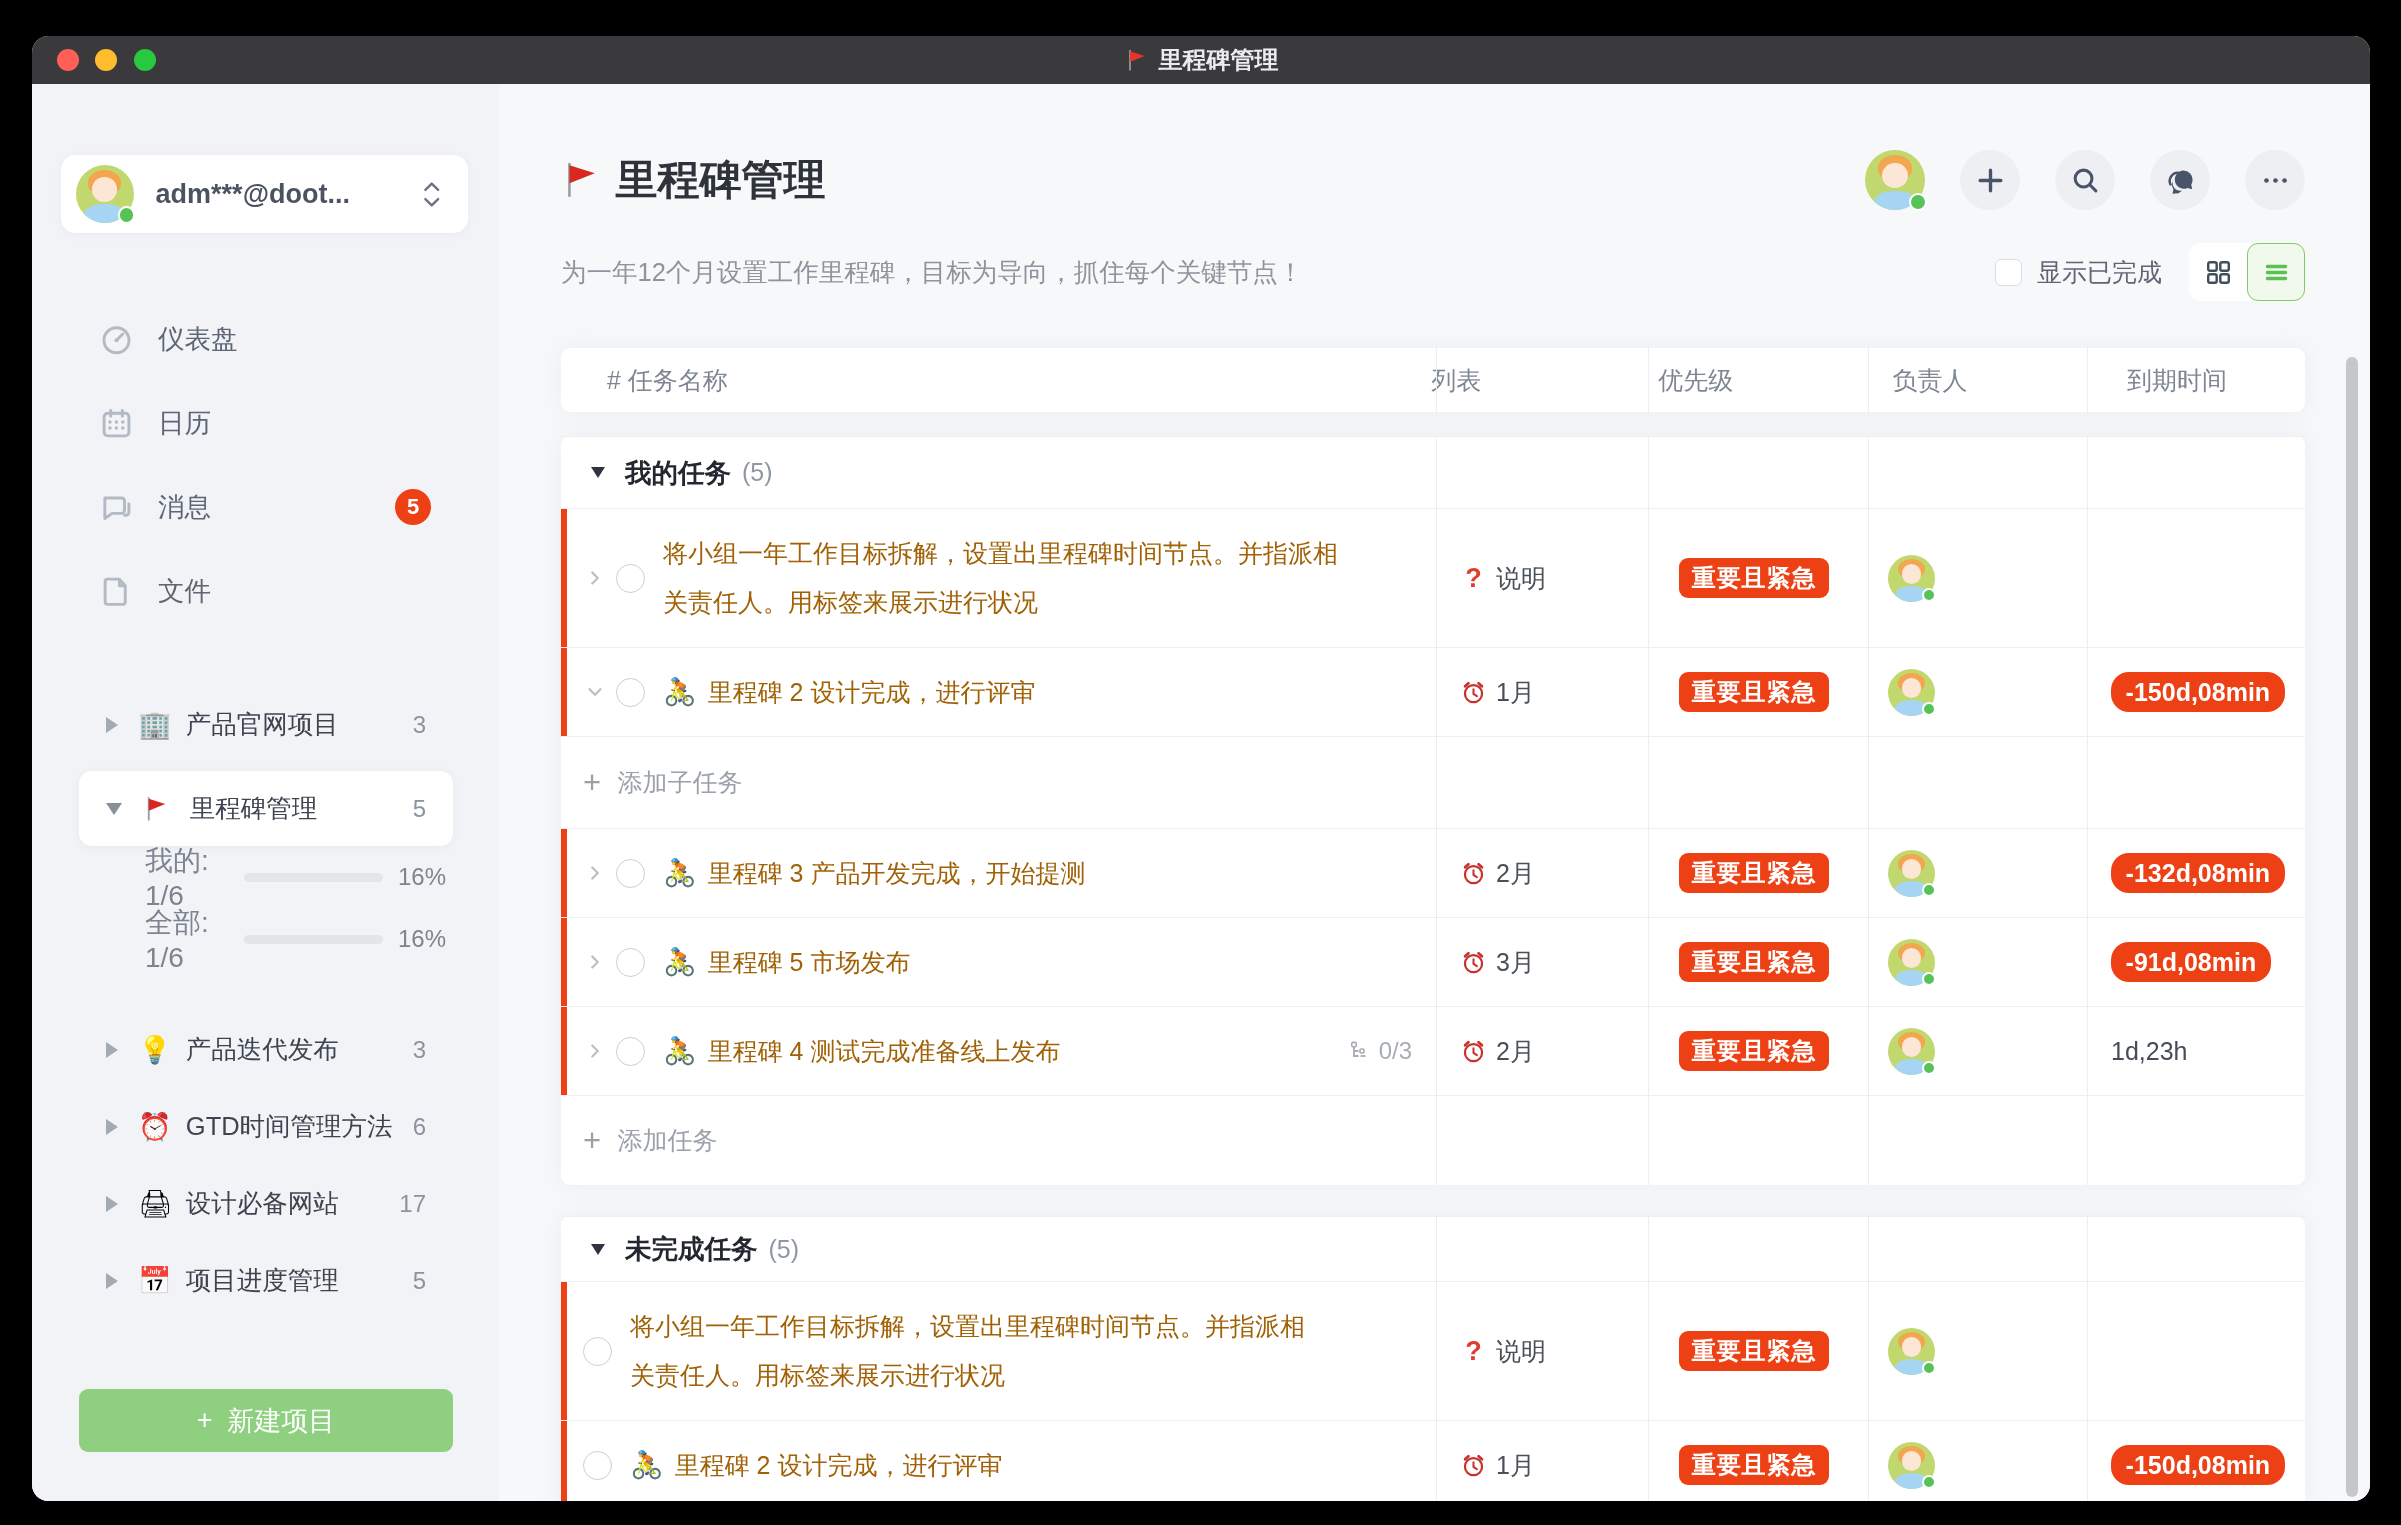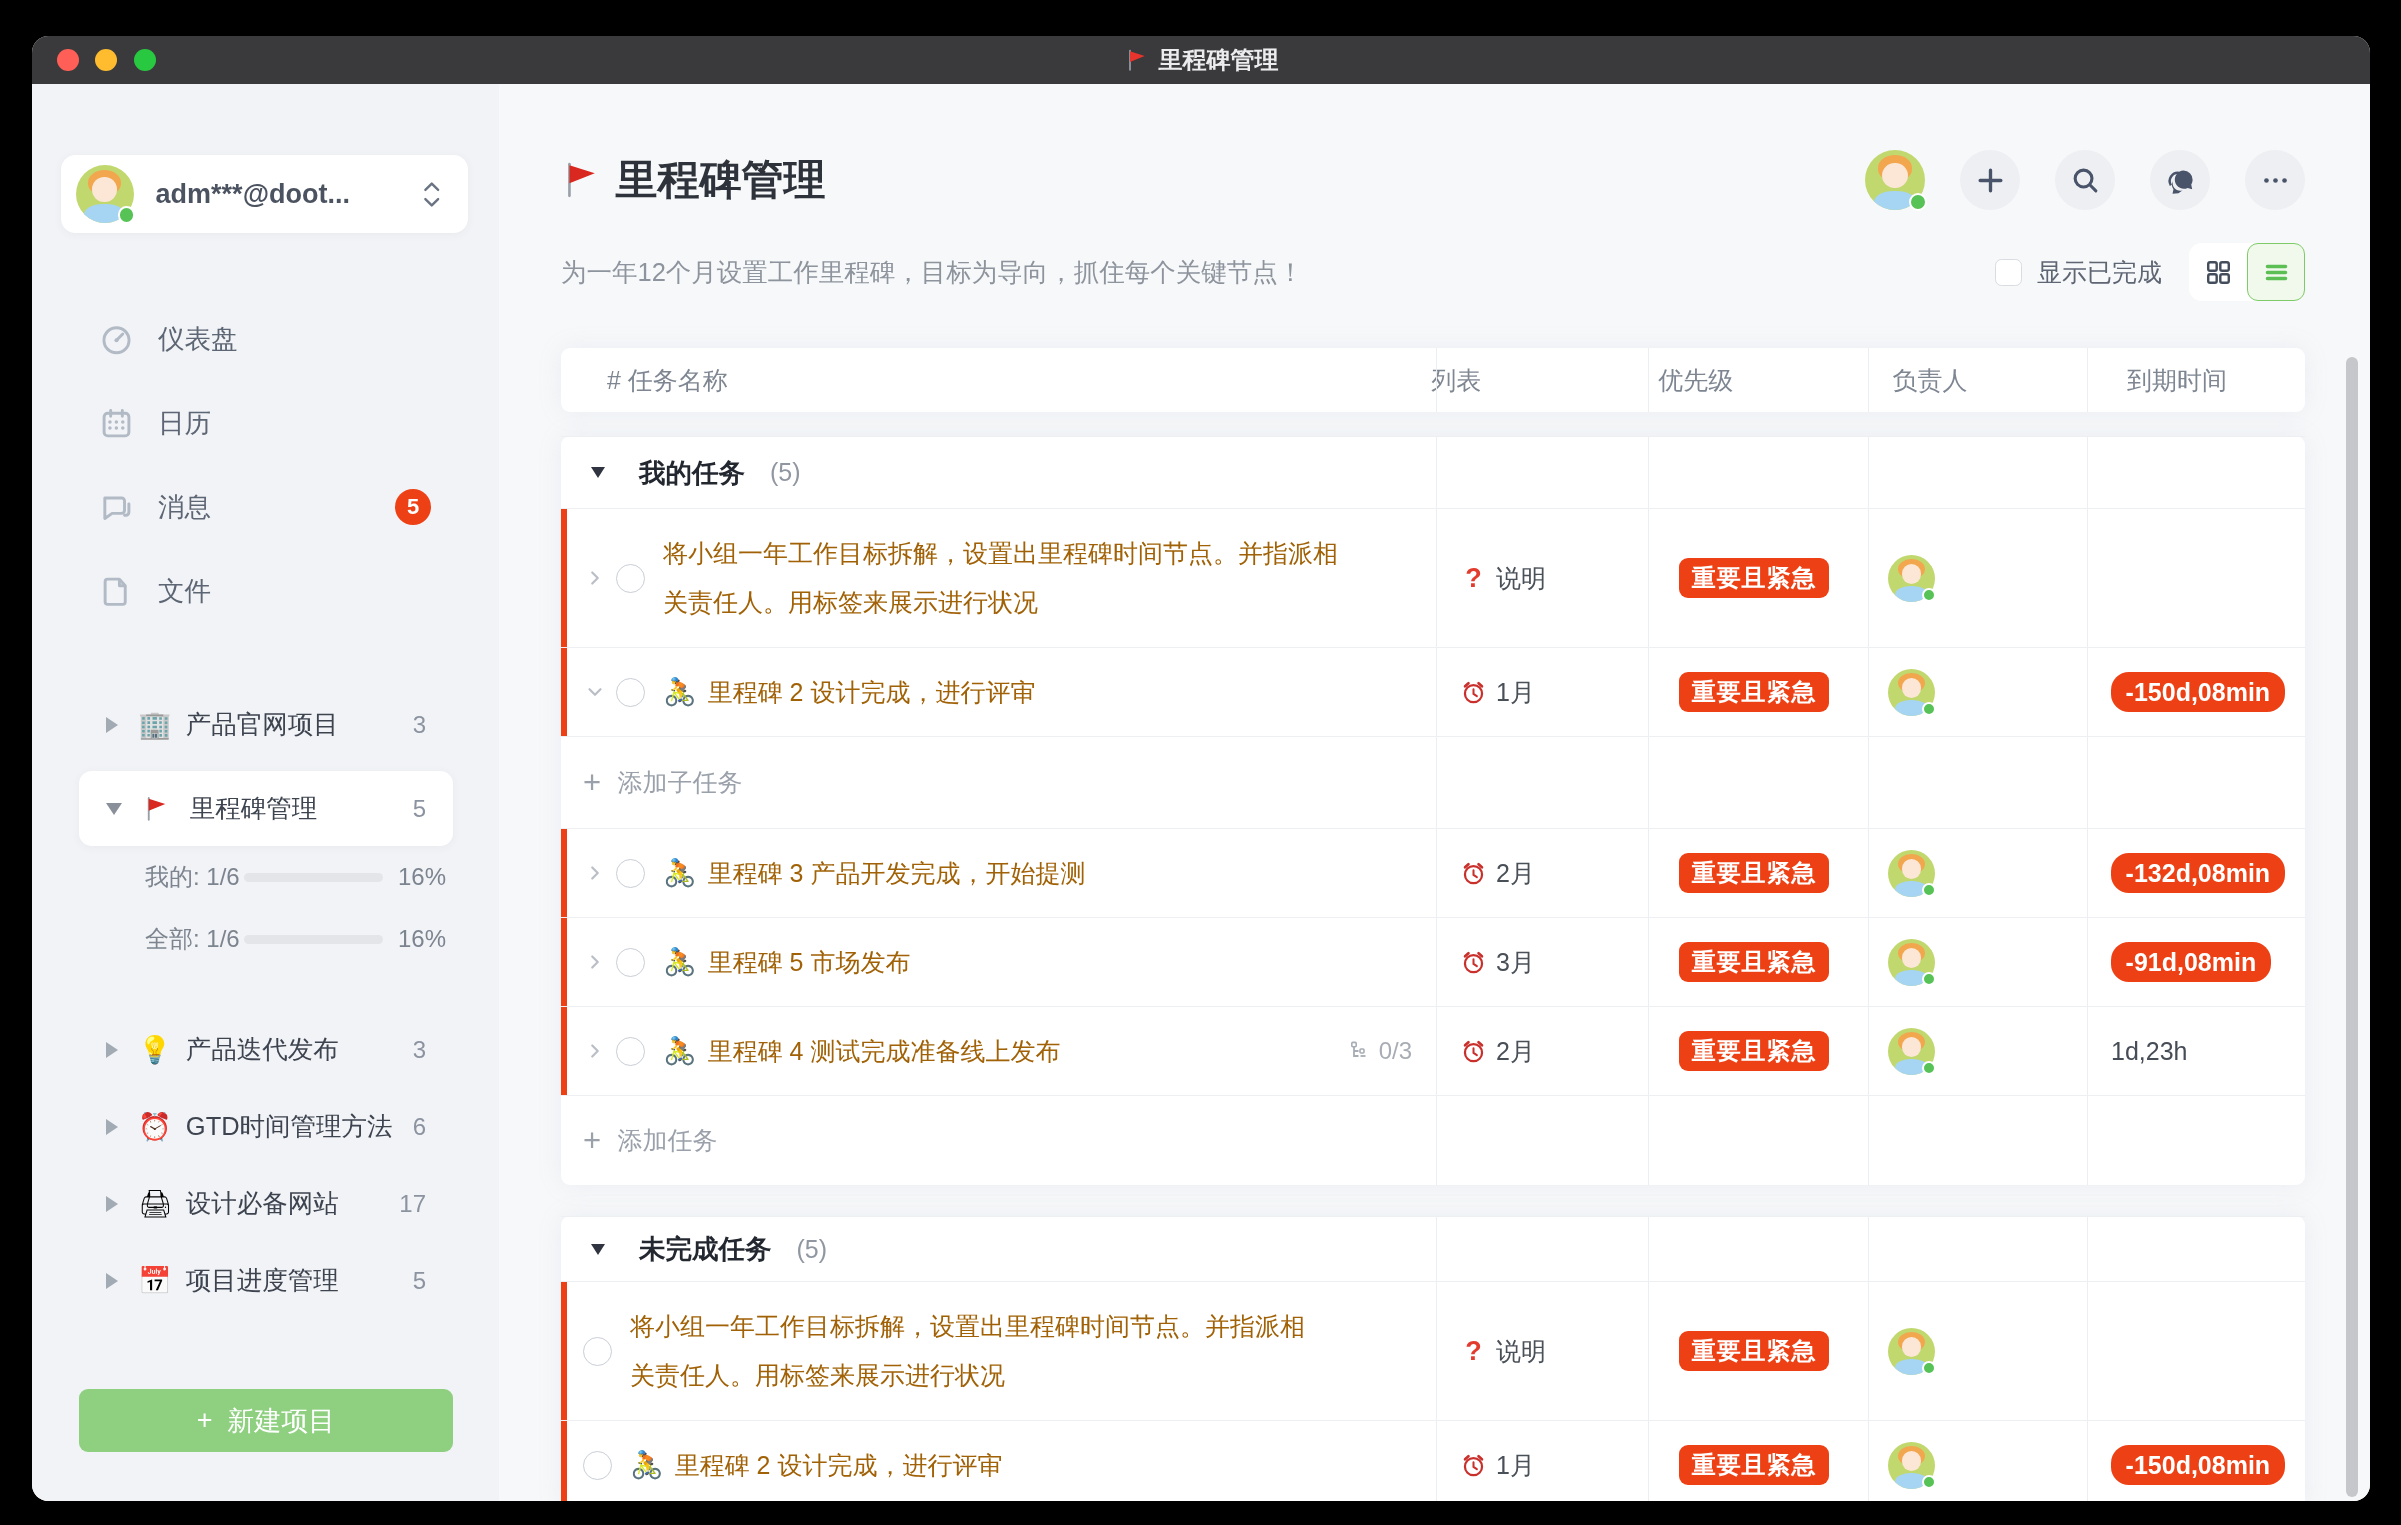--- a/index.html
+++ b/index.html
@@ -33,21 +33,21 @@
   .proj-row.selected{background:#fff;height:75px;margin-top:8.2px;box-shadow:0 1.8px 9px rgba(60,80,120,.05);}
   .tri-r{width:0;height:0;border-left:12.8px solid #a2aab4;border-top:8.2px solid transparent;
          border-bottom:8.2px solid transparent;}
   .tri-d{width:0;height:0;border-top:12px solid #8a9099;border-left:8.2px solid transparent;
          border-right:8.2px solid transparent;}
   .proj-emoji{margin-left:20px;font-size:27px;width:35px;text-align:center;}
   .proj-label{margin-left:12.8px;font-size:25.5px;color:#3d4450;}
   .proj-count{margin-left:auto;font-size:24px;color:#8b93a0;}
   .prog-row{margin:0 0 0 113px;height:62px;display:flex;align-items:center;width:301px;}
   .prog-row:first-of-type{margin-top:14.6px;}
-  .prog-label{font-size:24px;color:#7c8490;width:99px;}
+  .prog-label{font-size:28px;color:#7c8490;width:99px;}
   .prog-track{flex:1;height:9px;border-radius:4.6px;background:#e3e5e9;overflow:hidden;}
   .prog-fill{height:100%;border-radius:4.6px;background:#8fd47f;}
   .prog-pct{margin-left:14.6px;font-size:24px;color:#7c8490;}
   .projects-bottom{margin-top:41px;}
   .newproj{margin:auto 0 49px 47px;width:374px;height:63px;border-radius:9px;background:#8ed080;
            color:#fff;font-size:27px;display:flex;align-items:center;justify-content:center;gap:14.6px;
            border:none;cursor:pointer;font-family:inherit;}
   
   .avatar{position:relative;border-radius:50%;background:#c1d86f;flex:0 0 auto;}
   .avatar .clip{position:absolute;inset:0;border-radius:50%;overflow:hidden;}
@@ -109,21 +109,21 @@
   .ttitle{font-size:25px;color:#a16207;line-height:49px;max-width:680px;}
   .subcnt{margin-left:auto;margin-right:24px;display:flex;align-items:center;gap:7.3px;
           font-size:24px;color:#a8adb5;}
   .qmark{color:#e23c2e;font-size:27px;font-weight:700;width:27px;text-align:center;}
   .pbadge{min-width:137px;height:40px;padding:0 12.8px;box-sizing:border-box;border-radius:9px;background:#ed4014;
           color:#ffffff;font-size:24px;font-weight:700;display:inline-flex;align-items:center;justify-content:center;
           letter-spacing:0.9px;}
   .dbadge{height:40px;padding:0 14.6px;border-radius:18px;background:#ed4014;color:#fff;font-size:25px;
           font-weight:700;display:inline-flex;align-items:center;justify-content:center;}
   .dplain{font-size:25px;color:#474d57;}
-  .ghrow{padding-left:30px;gap:14px;}
+  .ghrow{padding-left:30px;gap:0;}
   .gh-tri{width:0;height:0;border-top:11px solid #2f3440;border-left:7.3px solid transparent;
           border-right:7.3px solid transparent;margin-right:20px;}
   .gh-name{font-size:26.5px;font-weight:700;color:#23272f;}
   .gh-count{margin-left:11px;font-size:25px;color:#9097a1;}
   .addrow{color:#9ba1ab;font-size:25px;display:flex;align-items:center;gap:16.4px;cursor:pointer;}
   .addrow .plus{font-size:31px;line-height:31px;color:#9ba1ab;}
   .ind-sub{padding-left:107px;}
   .ind-task{padding-left:73px;}
   .scrollbar{position:absolute;right:12px;top:273px;bottom:3.6px;width:12px;border-radius:6.4px;background:#c6c7ca;}
   svg{display:block;}

